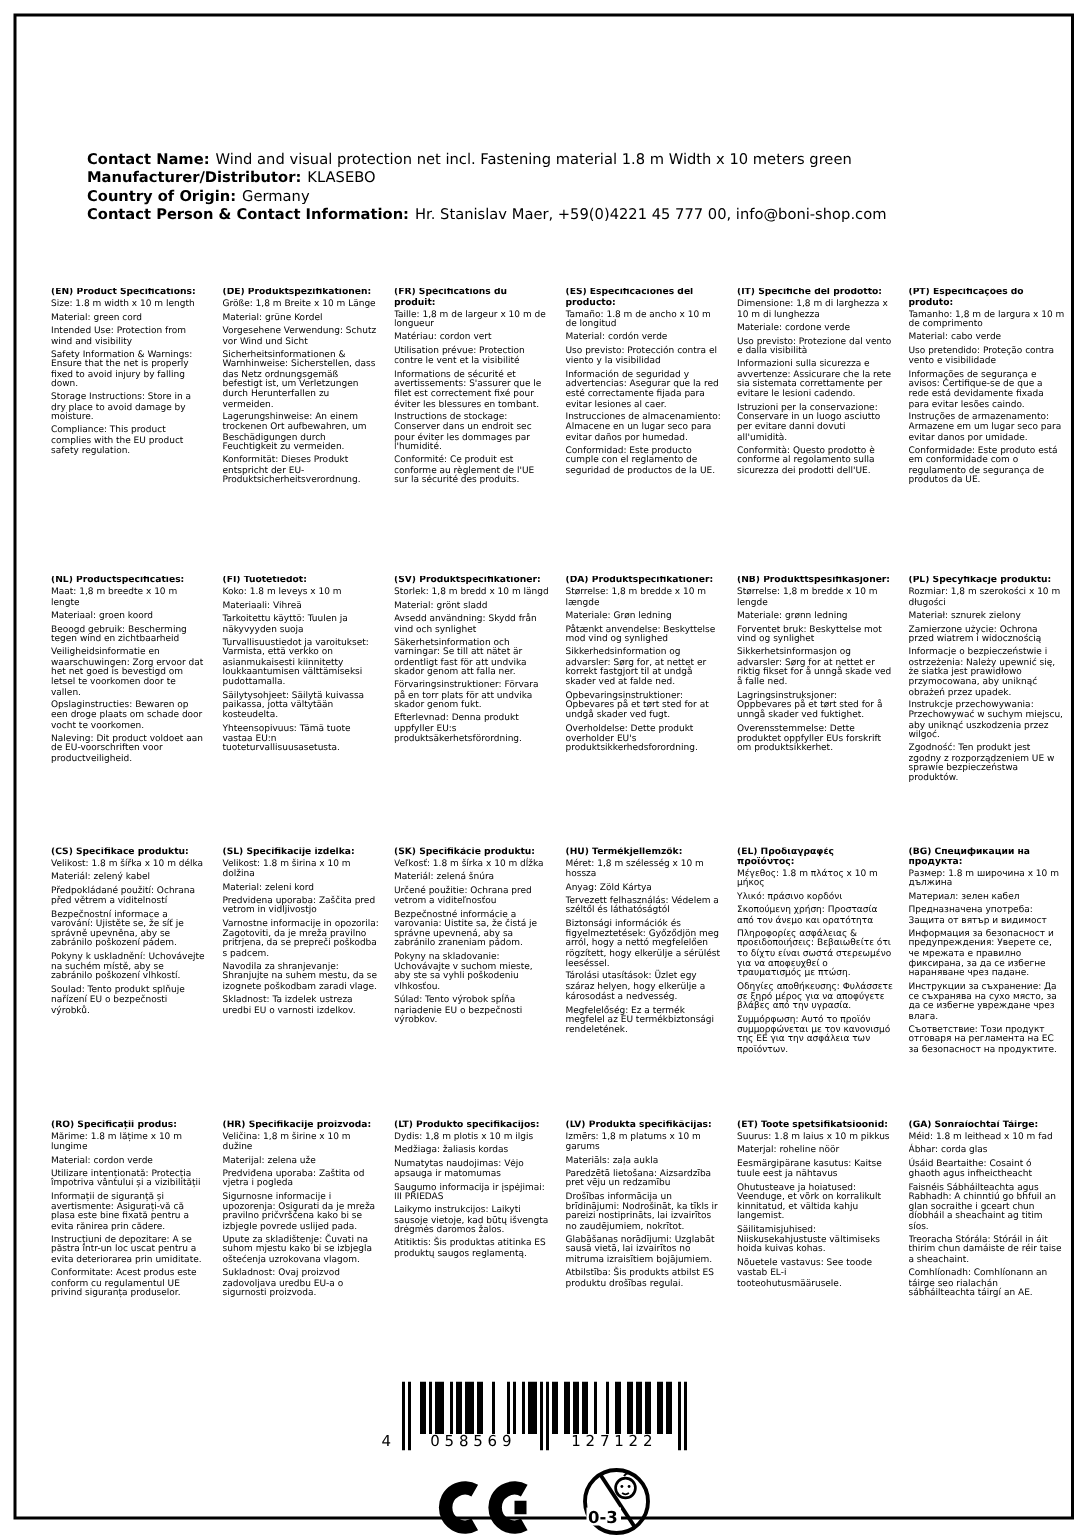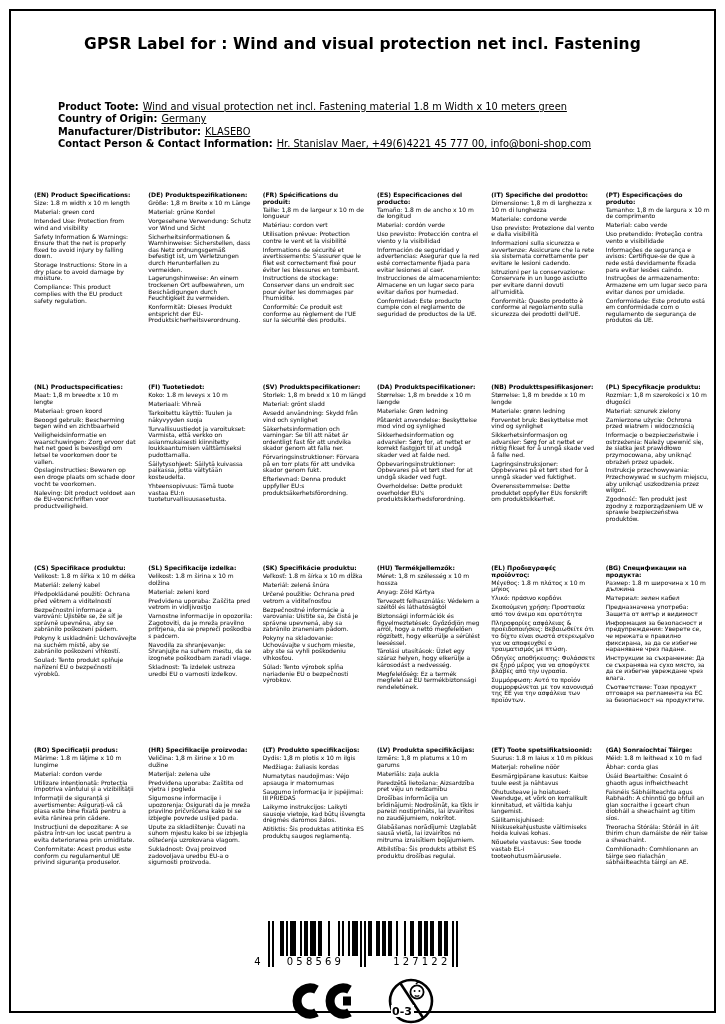--- a/index.html
+++ b/index.html
@@ -9,54 +9,53 @@
   .frame { position:absolute; left:9px; top:9px; right:9px; bottom:11px;
            border:2.5px solid #000; pointer-events:none; }
 
   .title { position:absolute; top:34px; left:0; width:100%; text-align:center;
            font-weight:bold; font-size:15.5px; line-height:1.32; letter-spacing:.1px; }
 
   .info  { position:absolute; top:101px; left:58px; right:26px;
            font-size:9.8px; line-height:12.4px; }
   .info-row   { white-space:nowrap; overflow:hidden; }
   .info-label { font-weight:bold; }
-  .info-value { margin-left:4px;text-decoration:underline; }
+  .info-value { margin-left:4px; }
 
   .grid { position:absolute; top:192px; left:34px; width:676px;
           display:grid; grid-template-columns:repeat(6,1fr);
           grid-template-rows:192px 181px 182px auto; column-gap:10px; }
   .lang-block   { font-size:6px; line-height:6.6px; overflow:hidden; }
   .lang-heading { font-weight:bold; font-size:6.1px; margin-bottom:1.4px; }
   .lang-par     { margin-bottom:2.4px; }
 
   .bottom { position:absolute; top:921px; left:0; width:100%;
             display:flex; flex-direction:column; align-items:center; }
   .barcode { position:relative; width:190px; height:50px; }
   .bc-digit { position:absolute; top:34.5px; font-size:10px; background:#fff;
               text-align:center; letter-spacing:3.2px; line-height:11px; }
   .bc-lead  { left:-16px; width:12px; letter-spacing:0; }
   .bc-left  { left:7px;  width:82px; }
-  .bc-right { left:101px; width:82px;text-align:right; }
-
-  .symbols { display:flex; align-items:center; gap:34px; margin-top:6px; }
+  .bc-right { left:101px; width:82px; }
+
+  .symbols { display:flex; align-items:flex-end; gap:34px; margin-top:6px; }
 </style>
 </head>
 <body>
 
 <div class="frame"></div>
 
 <div class="title">
-  <div>GPSR Label for : Wind and visual protection net incl. Fastening</div>
 </div>
 
 <div class="info">
-    <div class="info-row"><span class="info-label">Product Toote:</span><span class="info-value">Wind and visual protection net incl. Fastening material 1.8 m Width x 10 meters green</span></div>
+    <div class="info-row"><span class="info-label">Contact Name:</span><span class="info-value">Wind and visual protection net incl. Fastening material 1.8 m Width x 10 meters green</span></div>
+    <div class="info-row"><span class="info-label">Manufacturer/Distributor:</span><span class="info-value">KLASEBO</span></div>
     <div class="info-row"><span class="info-label">Country of Origin:</span><span class="info-value">Germany</span></div>
-    <div class="info-row"><span class="info-label">Manufacturer/Distributor:</span><span class="info-value">KLASEBO</span></div>
-    <div class="info-row"><span class="info-label">Contact Person &amp; Contact Information:</span><span class="info-value">Hr. Stanislav Maer, +49(6)4221 45 777 00, info@boni-shop.com</span></div>
+    <div class="info-row"><span class="info-label">Contact Person &amp; Contact Information:</span><span class="info-value">Hr. Stanislav Maer, +59(0)4221 45 777 00, info@boni-shop.com</span></div>
   </div>
 
 <div class="grid">
     <div class="lang-block">
       <div class="lang-heading">(EN) Product Specifications:</div>
       <div class="lang-par">Size: 1.8 m width x 10 m length</div>
       <div class="lang-par">Material: green cord</div>
       <div class="lang-par">Intended Use: Protection from wind and visibility</div>
       <div class="lang-par">Safety Information &amp; Warnings: Ensure that the net is properly fixed to avoid injury by falling down.</div>
       <div class="lang-par">Storage Instructions: Store in a dry place to avoid damage by moisture.</div>

